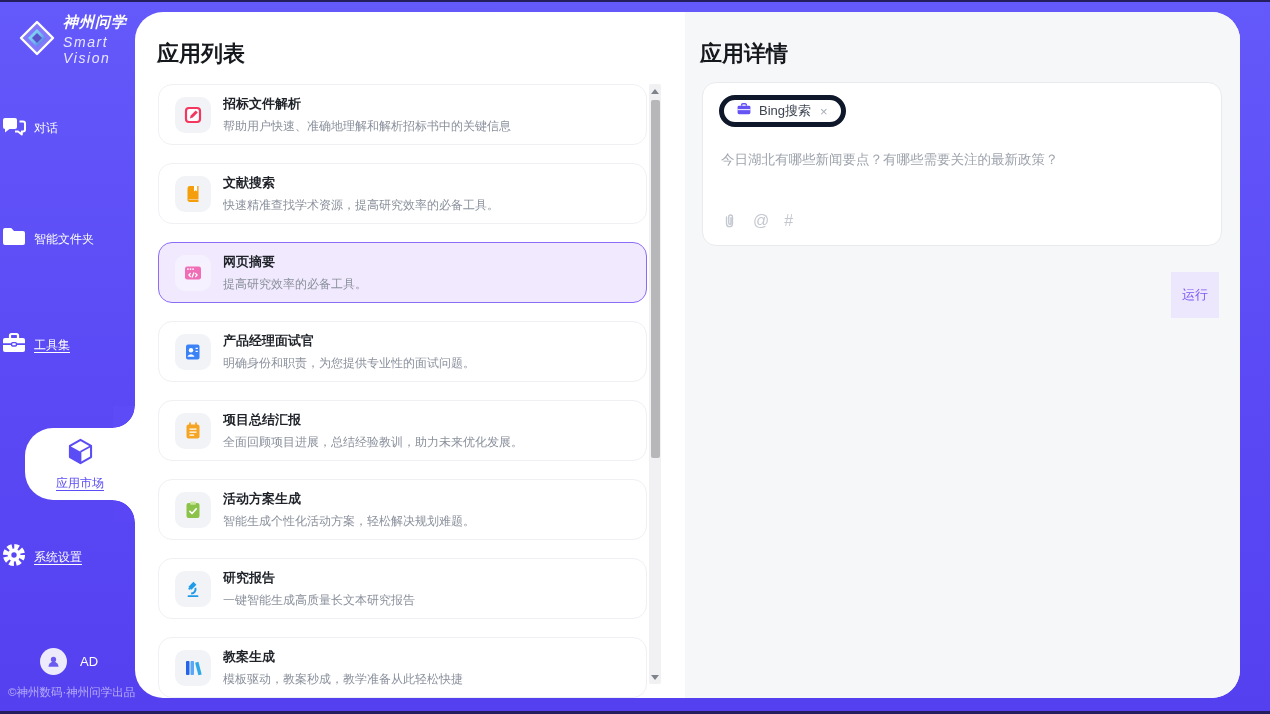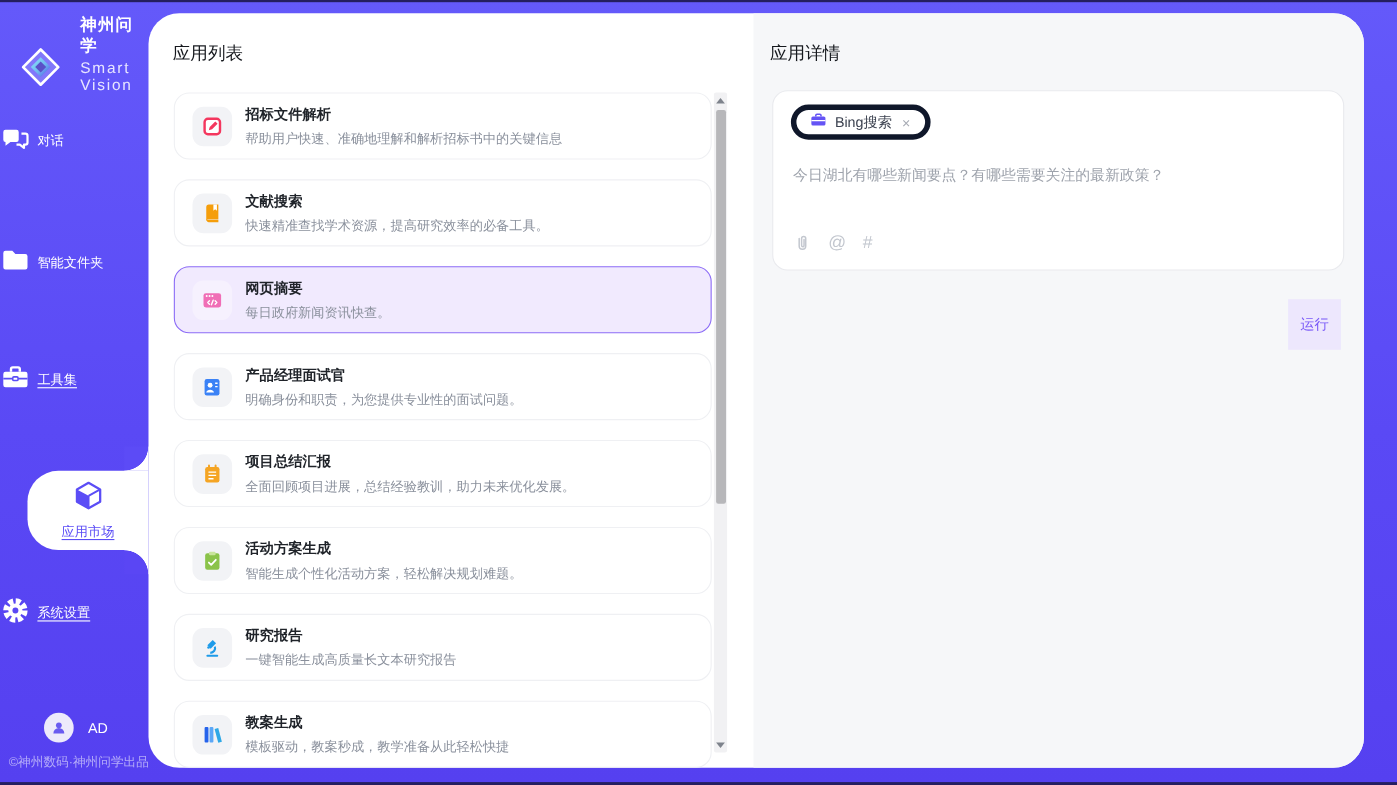--- a/index.html
+++ b/index.html
@@ -5,21 +5,21 @@
   * { margin:0; padding:0; box-sizing:border-box; }
   html,body { width:1270px; height:714px; overflow:hidden; }
   body { font-family:"Liberation Sans","DejaVu Sans",sans-serif; background:#241E5F; position:relative; }
 
   
   .app-bg { position:absolute; left:0; right:0; top:2px; bottom:3px;
     background:linear-gradient(180deg,#6459FA 0%,#5A49F5 55%,#5540F0 100%); }
 
   
   .sidebar { position:absolute; left:0; top:2px; bottom:3px; width:135px; }
-  .logo { position:absolute; left:18px; top:11px; display:flex; align-items:flex-end; gap:17px; }
+  .logo { position:absolute; left:18px; top:11px; display:flex; align-items:center; gap:7px;font-style:italic; }
   .logo-text .name { color:#fff; font-size:15px; font-weight:bold; letter-spacing:1px; }
   .logo-text .sub  { color:#E7E5FF; font-size:14px; letter-spacing:1.6px; margin-top:2px; }
 
   .nav-item { position:absolute; left:0; width:135px; display:flex; 
     align-items:center; gap:6px; color:#fff; cursor:pointer; }
   .nav-item .lbl { font-size:12px; }
   .lbl.u { text-decoration:underline; text-underline-offset:3px; }
 
   
   .nav-tab { position:absolute; left:25px; right:0; top:426px; height:72px; background:#fff;
@@ -35,21 +35,21 @@
   .avatar { width:27px; height:27px; border-radius:50%; background:#EDEAFB; display:flex;
     align-items:center; justify-content:center; }
   .user-name { color:#fff; font-size:13px; }
   .copyright { position:absolute; left:8px; top:683px; font-size:11.5px; color:rgba(255,255,255,.55); white-space:nowrap; }
 
   
   .panel { position:absolute; left:135px; top:12px; right:30px; bottom:16px; background:#fff;
     border-radius:28px; overflow:hidden; }
   .detail-bg { position:absolute; top:0; bottom:0; right:0; width:555px; background:#F6F7F9; }
 
-  .section-title { position:absolute; font-size:16px; font-weight:normal; color:#15181D; }
+  .section-title { position:absolute; font-size:22px; font-weight:bold; color:#15181D; }
   .list-title   { left:22px; top:27px; }
   .detail-title { left:565px; top:27px; }
 
   
   .cards { position:absolute; left:23px; top:72px; width:489px; display:flex;
     flex-direction:column; gap:18px; }
   .card { height:61px; background:#fff; border:1px solid #EFF0F3; border-radius:14px;
     display:flex; align-items:center; gap:12px; padding:0 14px 0 16px; cursor:pointer; }
   .card.selected { background:#F1EAFE; border:1px solid #8C6CF6; }
   .card-icon { width:36px; height:36px; border-radius:10px; background:#F2F3F6; flex:0 0 36px;
@@ -222,21 +222,21 @@
         <svg width="20" height="20" viewBox="0 0 20 20">
           <rect x="2" y="3.5" width="16" height="13" rx="2.2" fill="#F06EB6"></rect>
           <circle cx="4.9" cy="6.1" r=".9" fill="#fff"></circle>
             <circle cx="7.5" cy="6.1" r=".9" fill="#fff"></circle>
             <circle cx="10.1" cy="6.1" r=".9" fill="#fff"></circle>
           <path stroke="#fff" stroke-width="1.3" fill="none" stroke-linecap="round" stroke-linejoin="round" d="M7.4 10.4 5.9 12l1.5 1.6M12.6 10.4 14.1 12l-1.5 1.6M10.8 9.9l-1.6 4.2"></path>
         </svg>
       </span>
       <span class="card-texts">
         <span class="card-title">网页摘要</span>
-        <span class="card-desc">每日政府新闻资讯快查。</span>
+        <span class="card-desc">提高研究效率的必备工具。</span>
       </span>
     </div>
 
     <div class="card">
       <span class="card-icon">
         <svg width="20" height="20" viewBox="0 0 20 20">
           <rect x="3" y="2.5" width="13.5" height="15" rx="2" fill="#3B82F6"></rect>
           <circle cx="8" cy="8.2" r="2.2" fill="#fff"></circle>
           <path d="M4.4 14.8a3.8 3.8 0 0 1 7.2 0z" fill="#fff"></path>
           <path stroke="#fff" stroke-width="1.2" d="M12.6 6.4h2.2M12.6 9.4h2.2" fill="none"></path>

